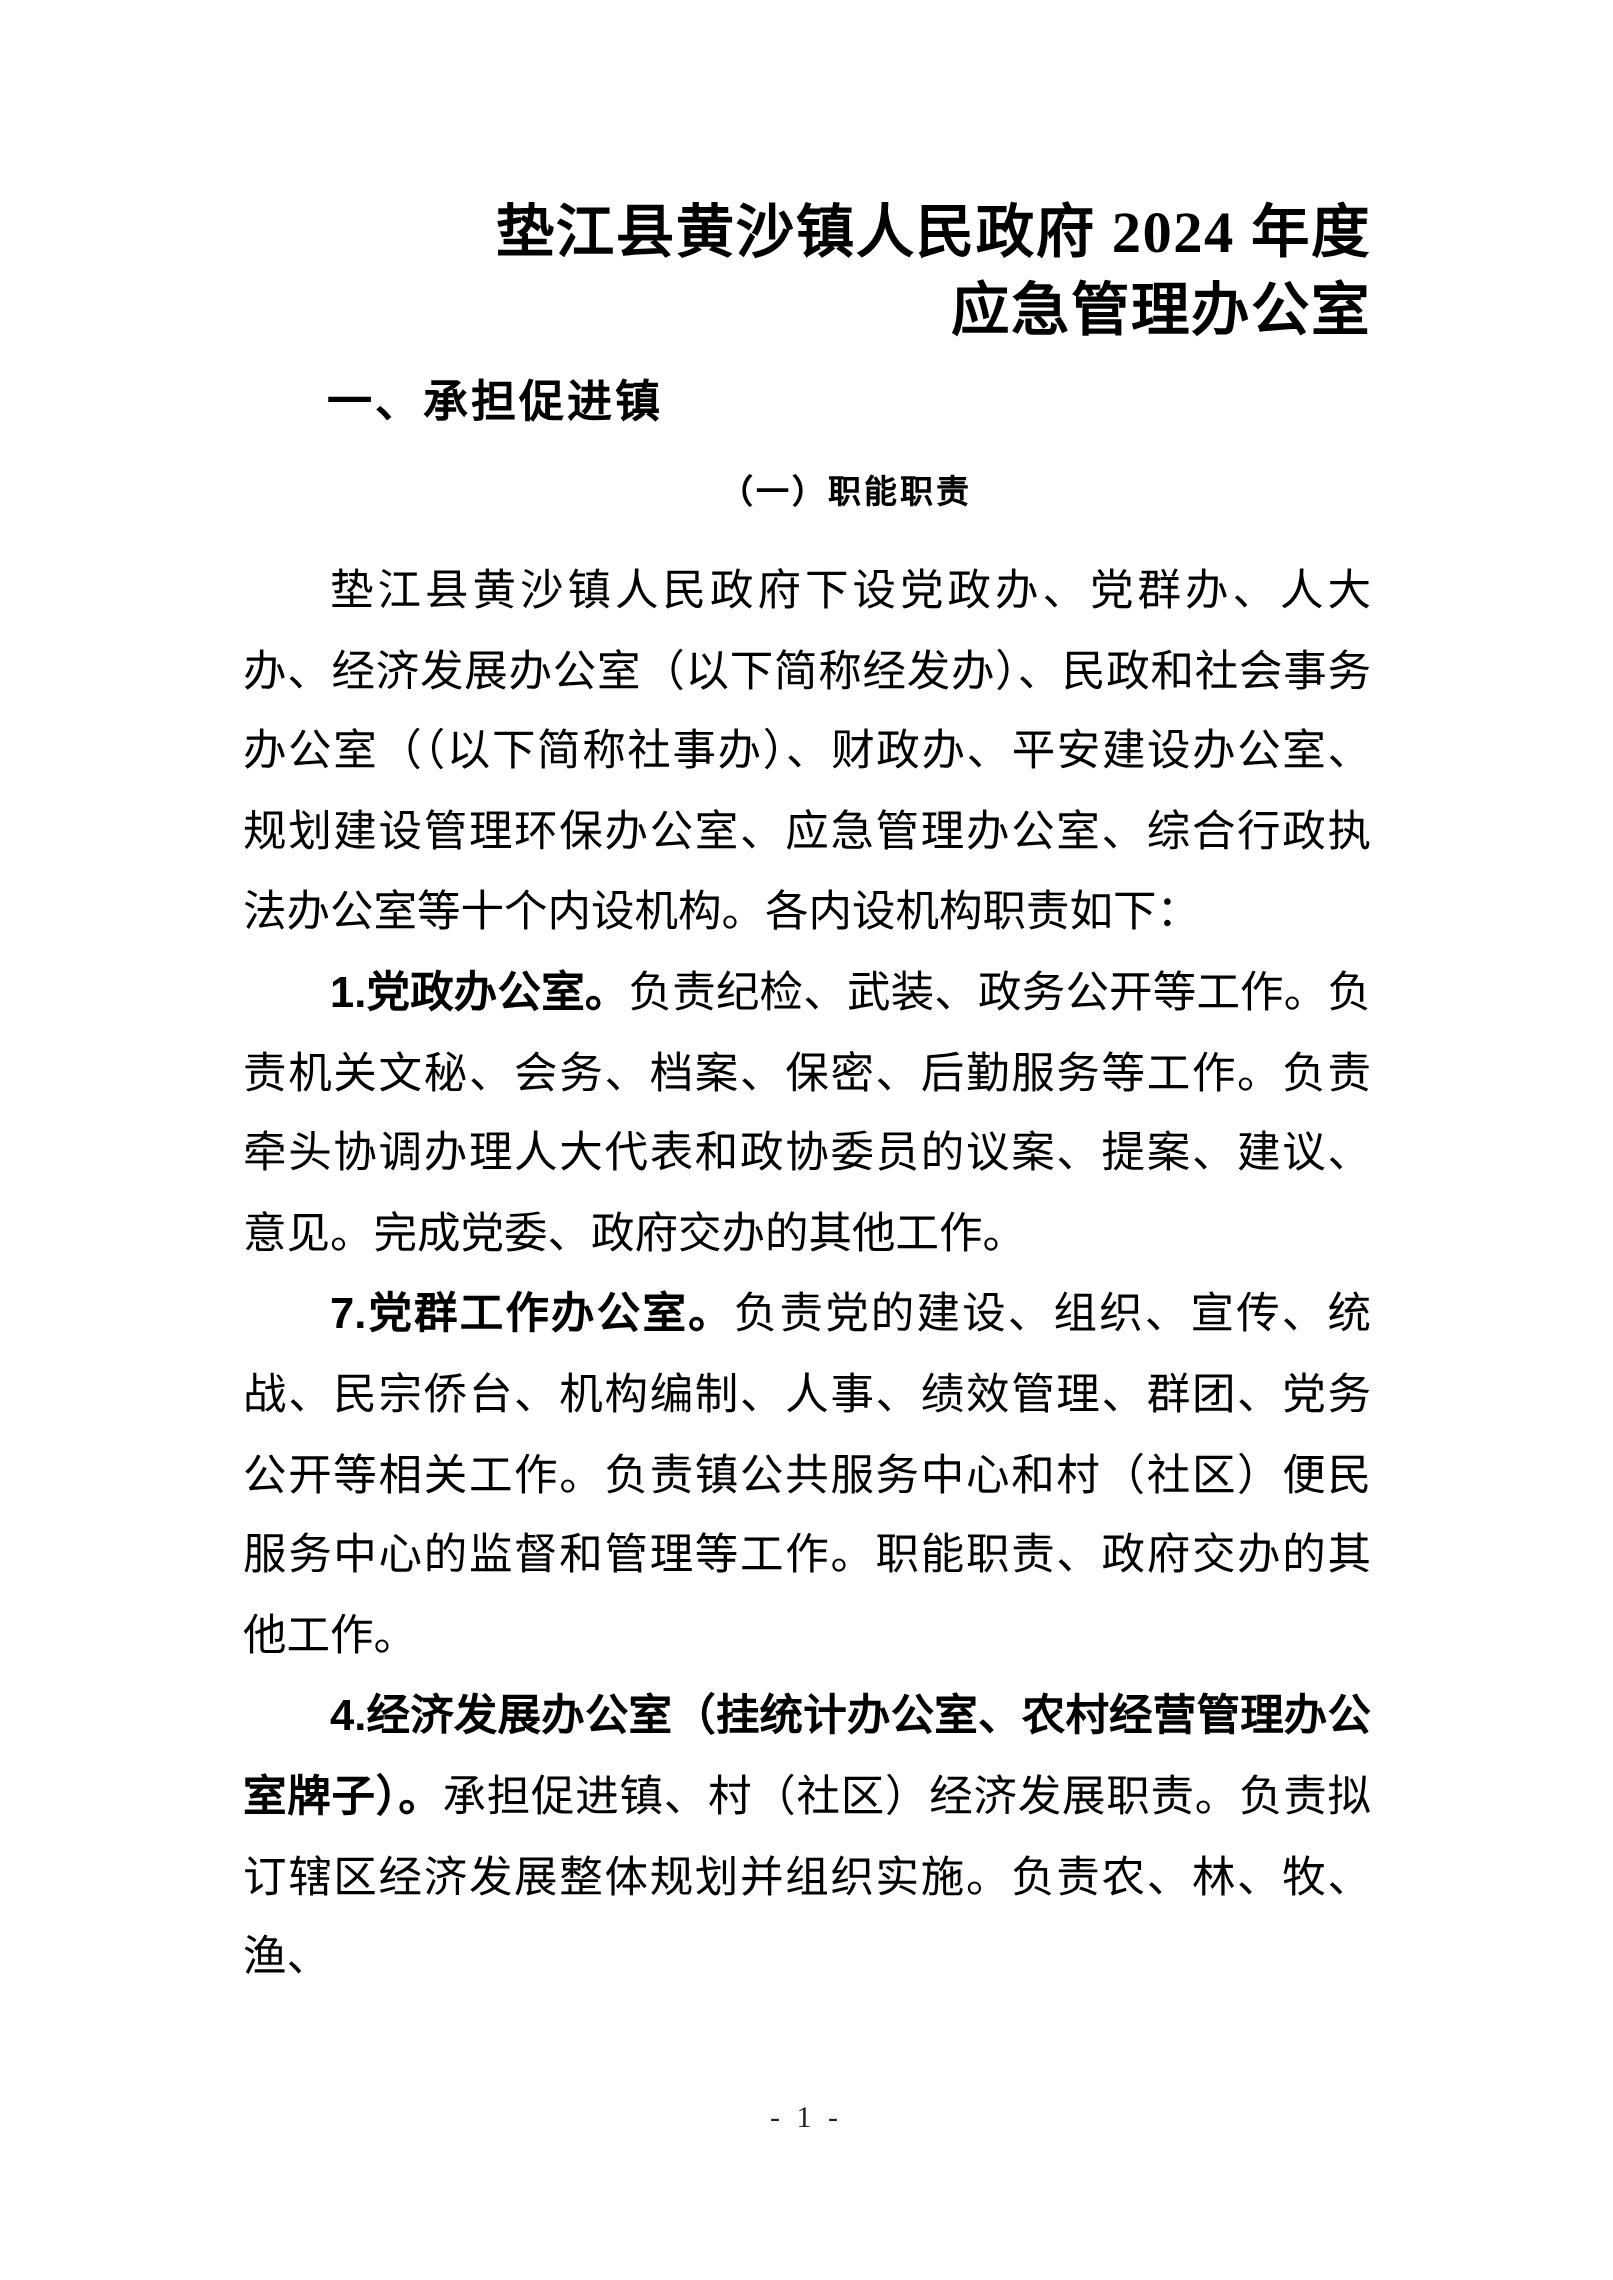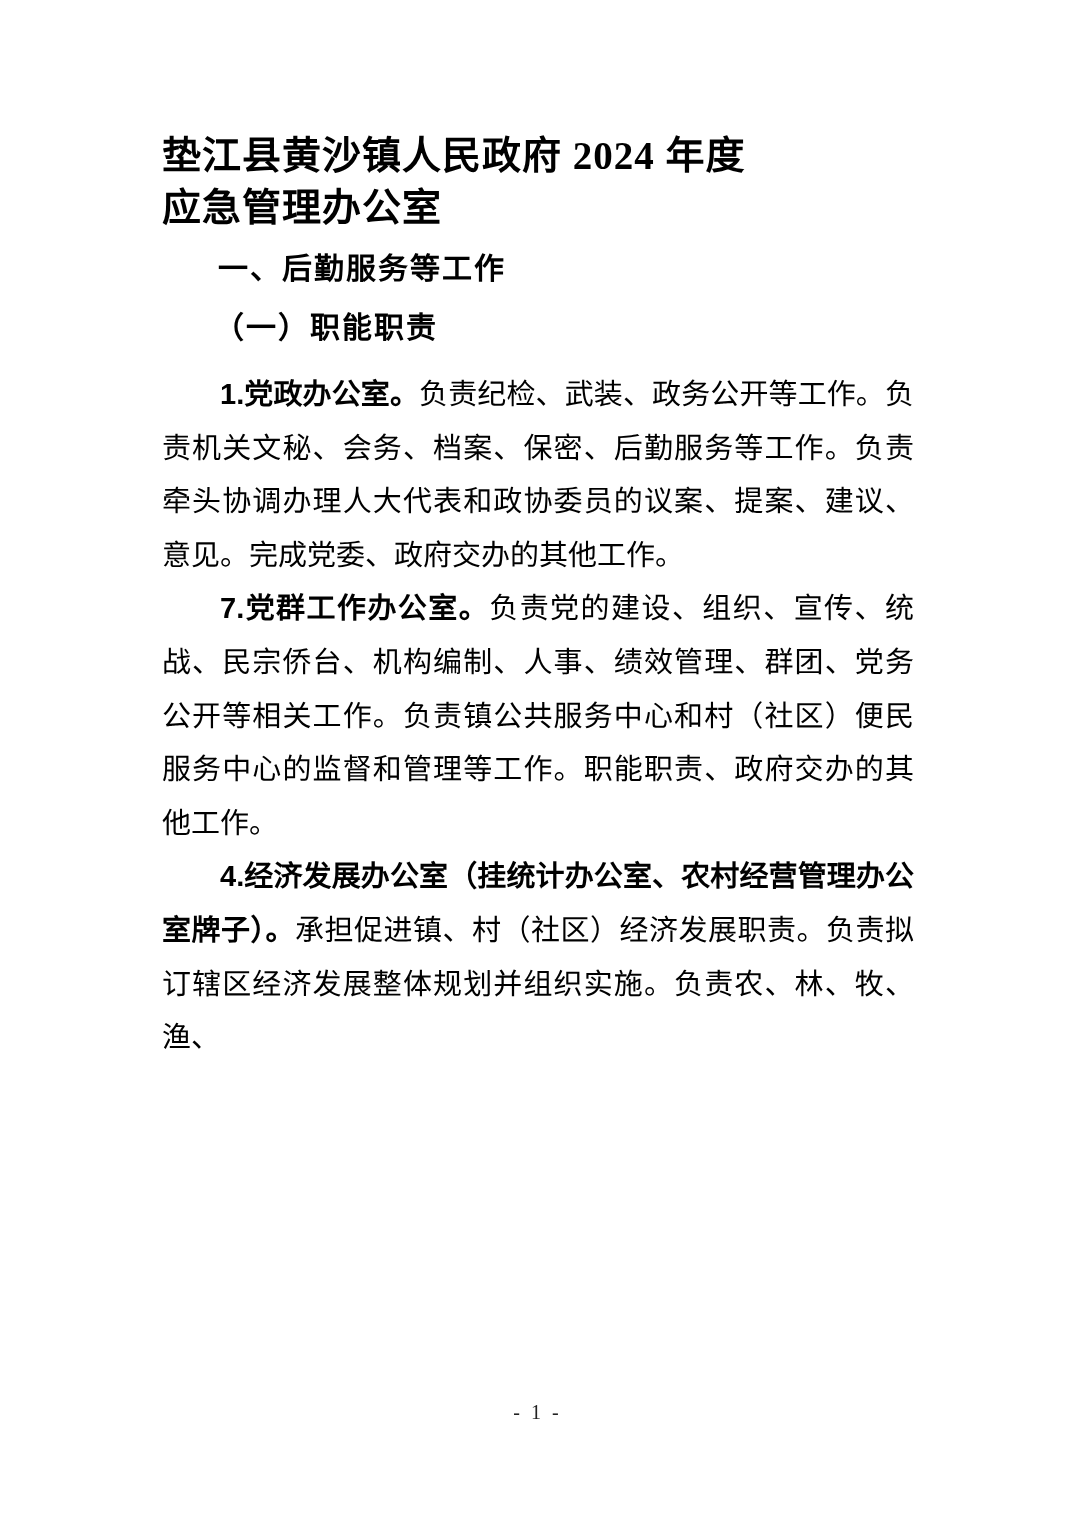--- a/index.html
+++ b/index.html
@@ -13,44 +13,45 @@
     height: 1520px;
     background: #ffffff;
     color: #000000;
     overflow: hidden;
     font-family: "Liberation Serif", "DejaVu Serif", serif;
   }
   .content {
     padding: 130px 161px 0 162px;
   }
   .doc-title {
-    text-align: left;
+    text-align: right;
     font-family: "Liberation Serif", "DejaVu Serif", serif;
     font-weight: 700;
     font-size: 39px;
     line-height: 52px;
     letter-spacing: 1px;
   }
   .section-heading {
     margin: 14px 0 0 0;
     padding-left: 56px;
     font-family: "Liberation Sans", "DejaVu Sans", sans-serif;
     font-weight: 700;
     font-size: 30px;
     line-height: 42px;
     letter-spacing: 2px;
   }
   .subsection-heading {
     margin: 17px 0 0 0;
     padding-left: 52px;
     font-family: "Liberation Serif", "DejaVu Serif", serif;
     font-weight: 700;
-    font-size: 30px;
+    font-size: 22px;
     line-height: 42px;
     letter-spacing: 2px;
+    text-align: center;
   }
   .body-text {
     margin-top: 19px;
     font-size: 29px;
     line-height: 53.6px;
     text-align: justify;
     text-justify: inter-character;
   }
   .para {
     margin: 0;
@@ -75,25 +76,26 @@
 </head>
 <body>
 
 <div class="page">
   <div class="content">
     <header class="doc-title">
       <div>垫江县黄沙镇人民政府 2024 年度</div>
       <div>应急管理办公室</div>
     </header>
 
-    <h2 class="section-heading">一、后勤服务等工作</h2>
+    <h2 class="section-heading">一、承担促进镇</h2>
 
     <h3 class="subsection-heading">（一）职能职责</h3>
 
     <div class="body-text">
+  <p class="para"><span class="text">垫江县黄沙镇人民政府下设党政办、党群办、人大办、经济发展办公室（以下简称经发办）、民政和社会事务办公室（（以下简称社事办）、财政办、平安建设办公室、规划建设管理环保办公室、应急管理办公室、综合行政执法办公室等十个内设机构。各内设机构职责如下：</span></p>
 
   <p class="para"><span class="lead">1.党政办公室。</span><span class="text">负责纪检、武装、政务公开等工作。负责机关文秘、会务、档案、保密、后勤服务等工作。负责牵头协调办理人大代表和政协委员的议案、提案、建议、意见。完成党委、政府交办的其他工作。</span></p>
 
   <p class="para"><span class="lead">7.党群工作办公室。</span><span class="text">负责党的建设、组织、宣传、统战、民宗侨台、机构编制、人事、绩效管理、群团、党务公开等相关工作。负责镇公共服务中心和村（社区）便民服务中心的监督和管理等工作。职能职责、政府交办的其他工作。</span></p>
 
 
   <p class="para"><span class="lead">4.经济发展办公室（挂统计办公室、农村经营管理办公室牌子）。</span><span class="text">承担促进镇、村（社区）经济发展职责。负责拟订辖区经济发展整体规划并组织实施。负责农、林、牧、渔、</span></p>
 </div>
   </div>
 

